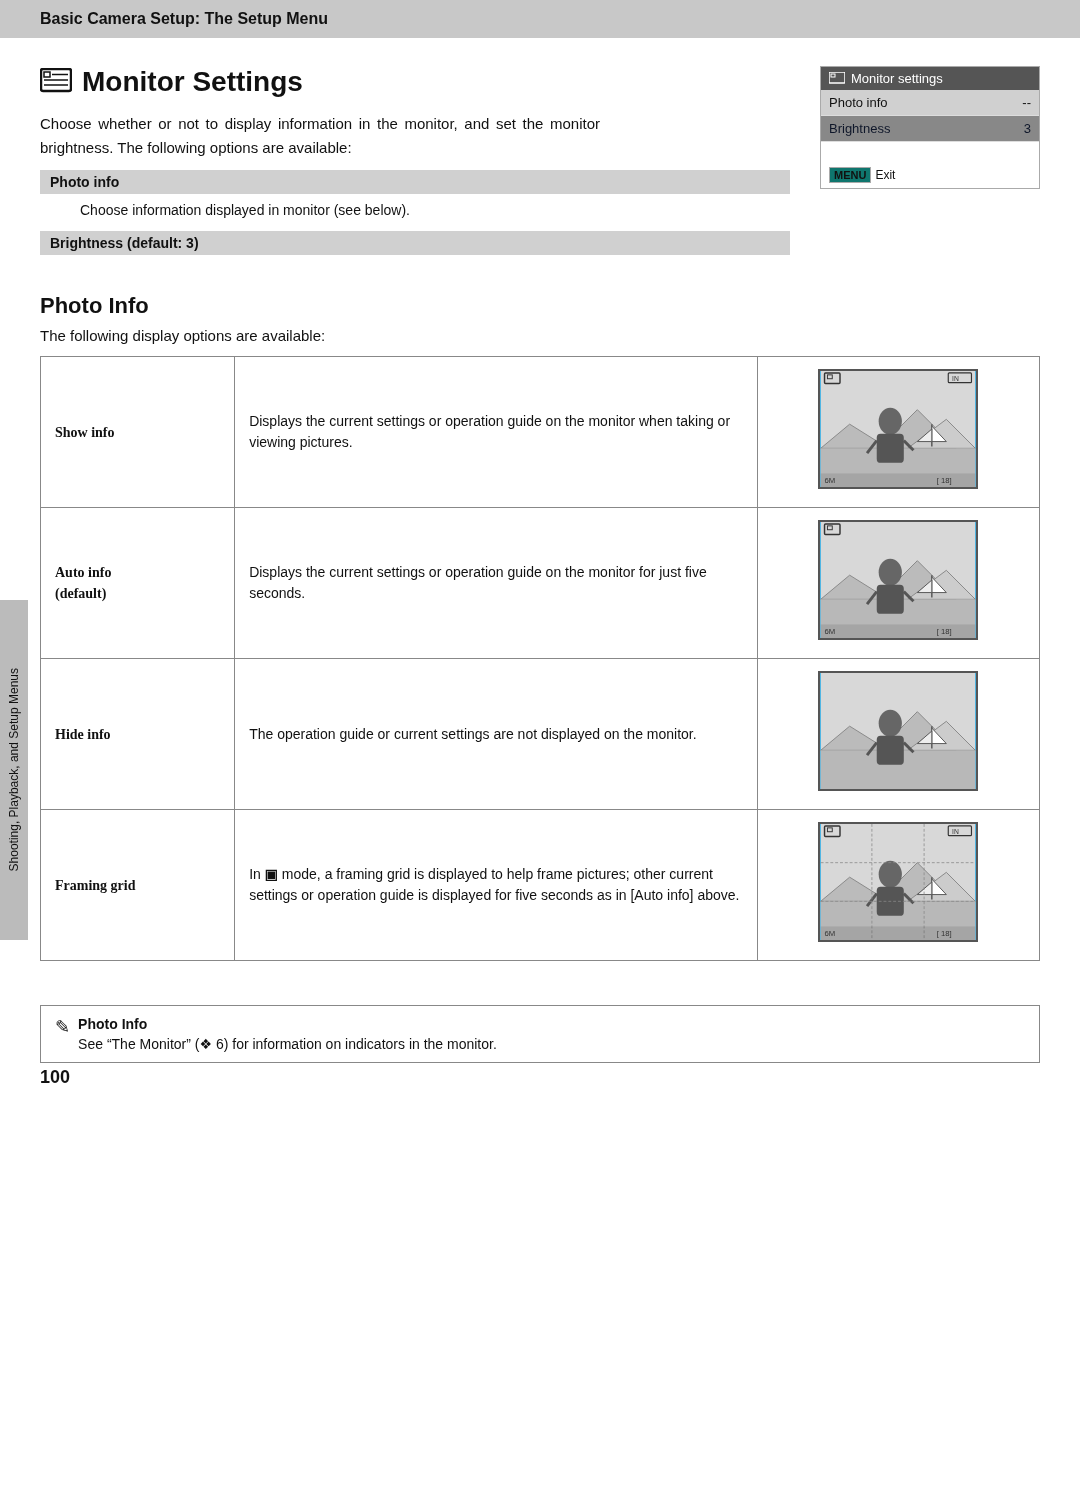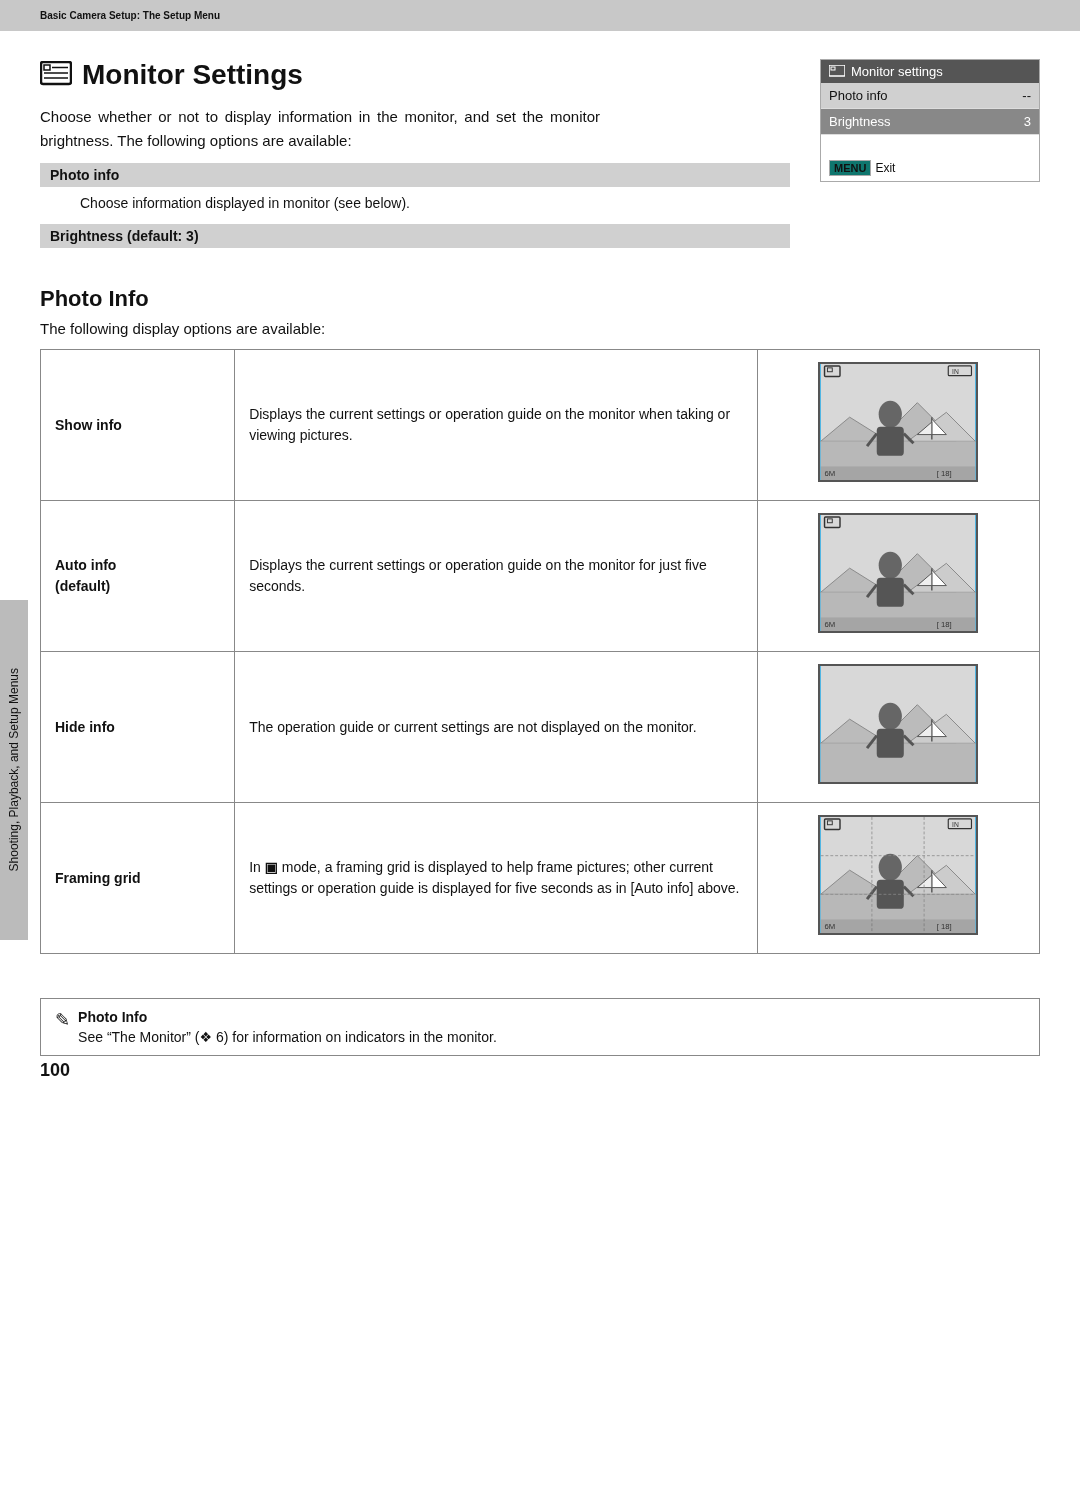--- a/index.html
+++ b/index.html
@@ -10,21 +10,21 @@
       color: #111;
       width: 1080px;
       min-height: 1486px;
       position: relative;
     }
 
     
     .top-banner {
       background: #c8c8c8;
       padding: 10px 40px;
-      font-size: 10px;
+      font-size: 16px;
       font-weight: bold;
       font-family: Arial, sans-serif;
     }
 
     
     .main-content {
       padding: 28px 40px 40px 40px;
       display: flex;
       flex-direction: column;
     }
@@ -87,21 +87,21 @@
       align-items: center;
       border-bottom: 1px solid #ddd;
     }
 
     .menu-box-item.selected {
       background: #d0d0d0;
     }
 
     .menu-box-item.brightness {
       background: #888;
-      color: #ffffff;
+      color: #0f172a;
     }
 
     .menu-box-footer {
       padding: 5px 8px;
       display: flex;
       align-items: center;
       gap: 4px;
       font-size: 12px;
       margin-top: 20px;
     }
@@ -165,20 +165,21 @@
       vertical-align: middle;
       font-family: Arial, sans-serif;
       font-size: 14px;
       line-height: 1.5;
     }
 
     .info-table .col-label {
       font-weight: bold;
       width: 130px;
       white-space: nowrap;
+      font-family: Liberation Serif, serif;
     }
 
     .info-table .col-desc {
       width: 350px;
     }
 
     .info-table .col-image {
       width: 180px;
       text-align: center;
     }

